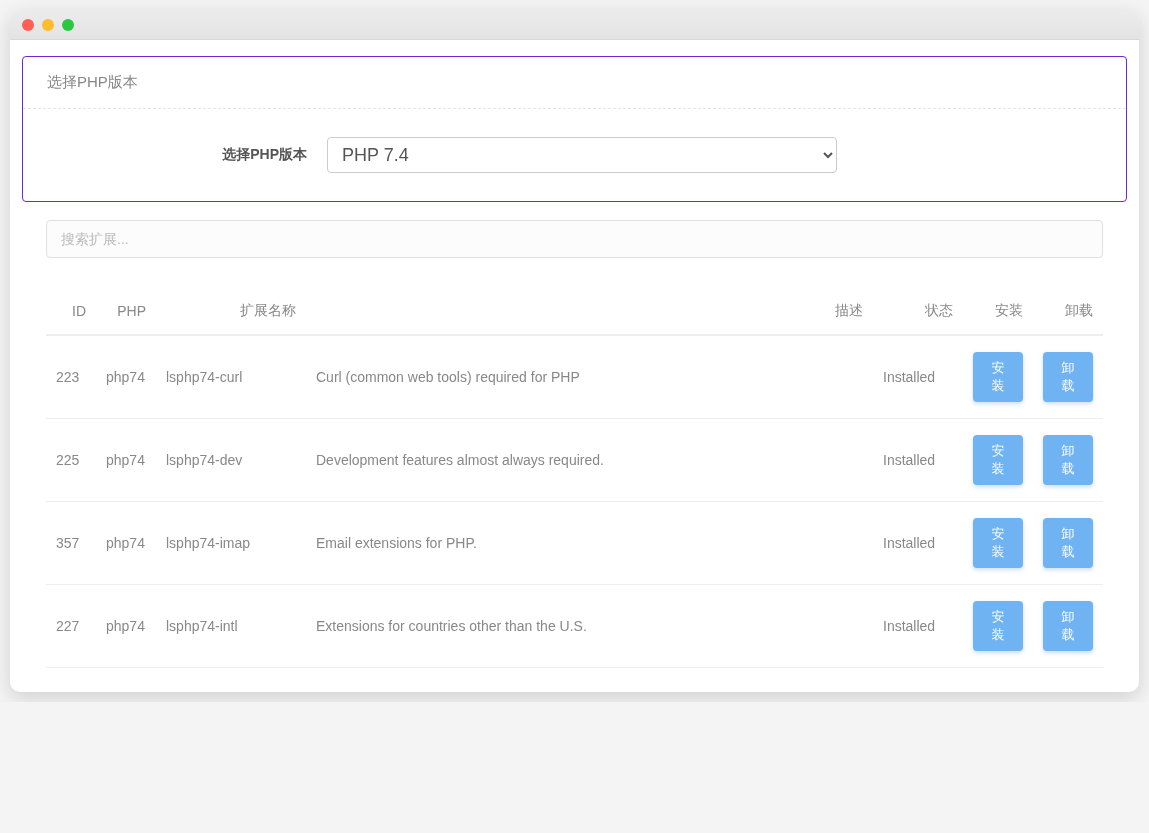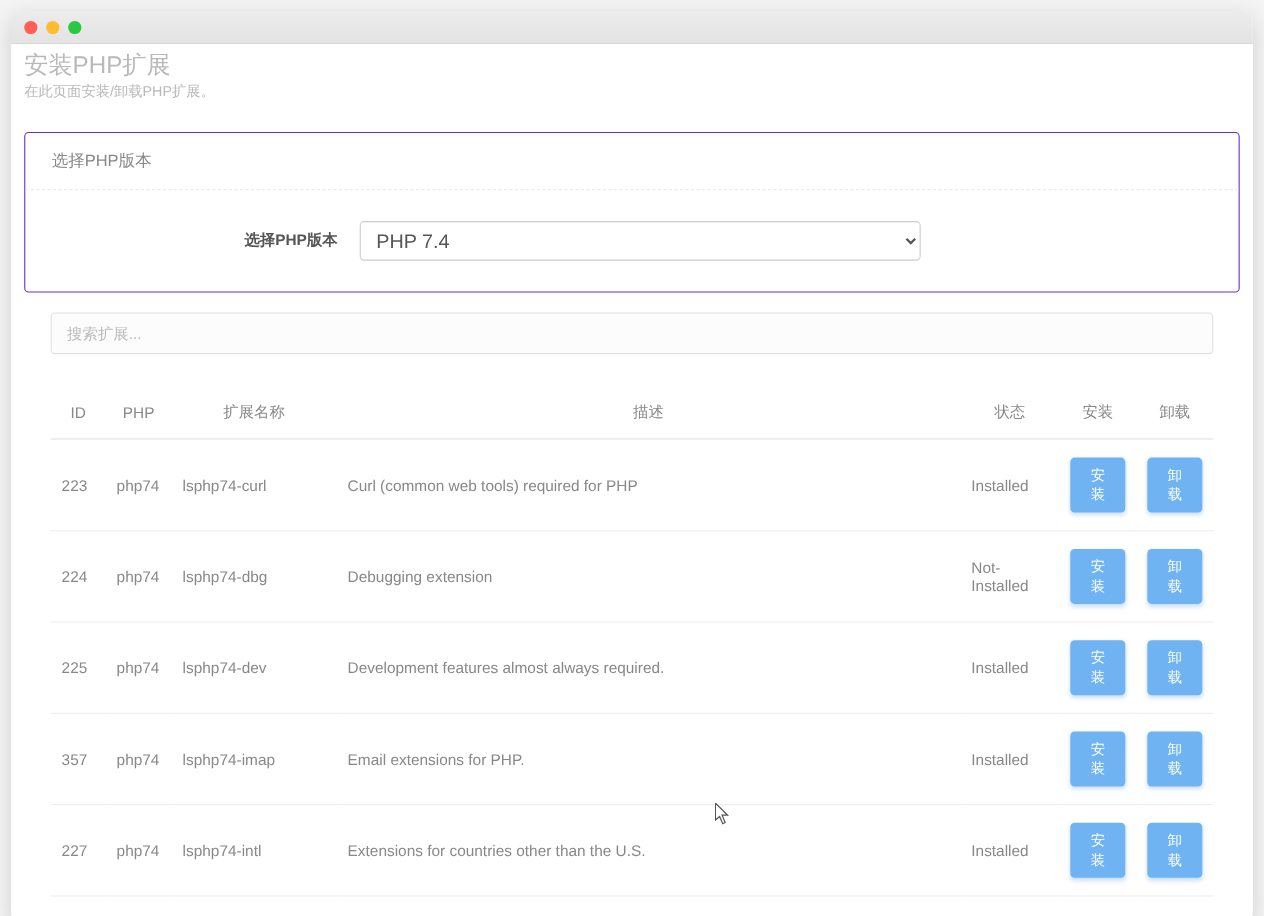--- a/index.html
+++ b/index.html
@@ -86,21 +86,21 @@
     color: #3b82f6;
     background: #fcfcfc;
   }
   input.search::placeholder { color: #bbb; }
   .table-wrap {
     margin: 30px 12px 0;
     padding: 0 24px;
   }
   table { width: 100%; border-collapse: collapse; }
   thead th {
-    text-align: center;
+    text-align: right;
     font-weight: 500;
     color: #888;
     padding: 14px 10px;
     border-bottom: 2px solid #eee;
     font-size: 14px;
   }
   tbody td {
     padding: 16px 10px;
     border-bottom: 1px solid #eee;
     color: #888;
@@ -139,24 +139,20 @@
 
 <div class="window">
   <div class="titlebar">
     <div class="dot red"></div>
     <div class="dot yellow"></div>
     <div class="dot green"></div>
   </div>
 
   <div class="content">
 
-    <div class="page-header">
-      <div class="page-title">安装PHP扩展</div>
-      <div class="page-subtitle">在此页面安装/卸载PHP扩展。</div>
-    </div>
 
     <div class="panel">
       <div class="panel-heading">选择PHP版本</div>
       <div class="panel-body">
         <div class="form-row">
           <label class="form-label">选择PHP版本</label>
           <select class="form-control">
             <option>PHP 7.4</option>
           </select>
         </div>
@@ -184,29 +180,20 @@
             <tr>
               <td class="col-id">223</td>
               <td class="col-php">php74</td>
               <td class="col-name">lsphp74-curl</td>
               <td class="col-desc">Curl (common web tools) required for PHP</td>
               <td class="col-state">Installed</td>
               <td class="col-inst"><button class="btn">安装</button></td>
               <td class="col-uninst"><button class="btn">卸载</button></td>
             </tr>
             <tr>
-              <td class="col-id">224</td>
-              <td class="col-php">php74</td>
-              <td class="col-name">lsphp74-dbg</td>
-              <td class="col-desc">Debugging extension</td>
-              <td class="col-state">Not-Installed</td>
-              <td class="col-inst"><button class="btn">安装</button></td>
-              <td class="col-uninst"><button class="btn">卸载</button></td>
-            </tr>
-            <tr>
               <td class="col-id">225</td>
               <td class="col-php">php74</td>
               <td class="col-name">lsphp74-dev</td>
               <td class="col-desc">Development features almost always required.</td>
               <td class="col-state">Installed</td>
               <td class="col-inst"><button class="btn">安装</button></td>
               <td class="col-uninst"><button class="btn">卸载</button></td>
             </tr>
             <tr>
               <td class="col-id">357</td>

